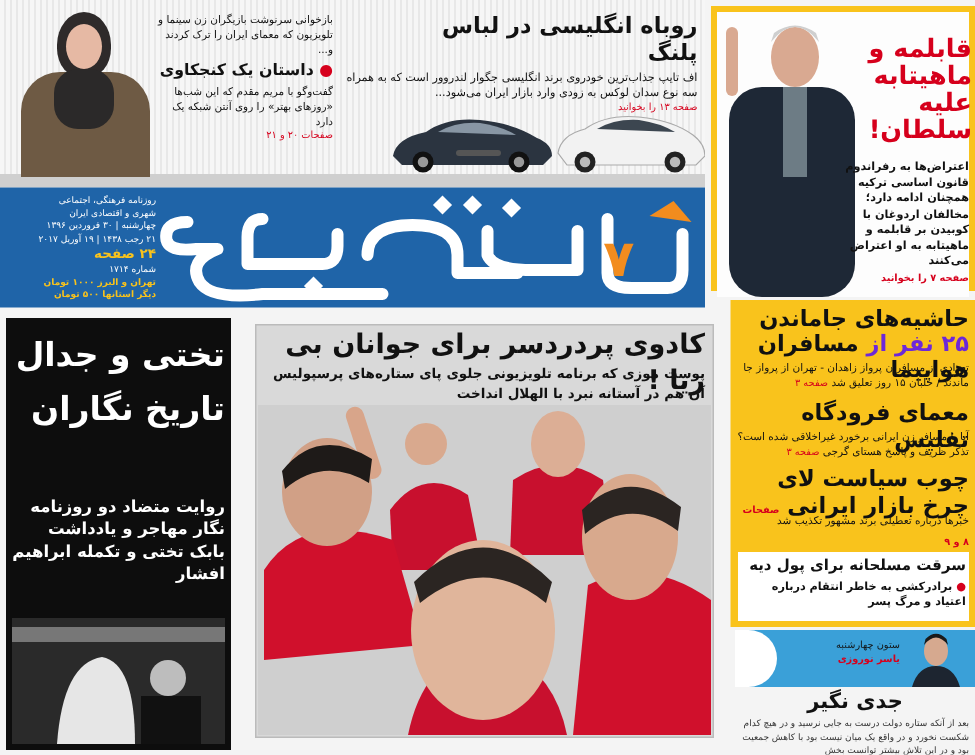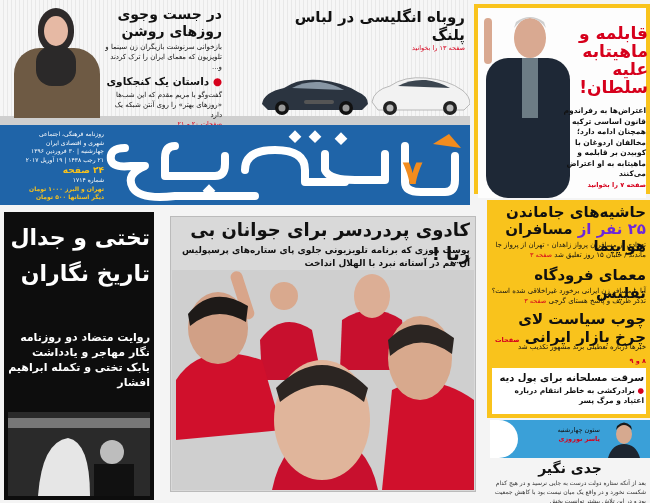--- a/index.html
+++ b/index.html
@@ -85,29 +85,29 @@
 <div class="abs top-strip"></div>
 <div class="abs top-ticker"></div>
 
 <div class="abs woman-photo">
   <div class="woman-body"></div>
   <div class="woman-head"></div>
   <div class="woman-face"></div>
   <div class="woman-scarf"></div>
 </div>
 <div class="abs tl-text">
-  <div class="tl-title">در جست وجوی روزهای روشن</div>
   <div class="tl-body">بازخوانی سرنوشت بازیگران زن سینما و تلویزیون که معمای ایران را ترک کردند و...</div>
   <div class="tl-sub"><span class="red-dot">● </span><span>داستان یک کنجکاوی</span></div>
   <div class="tl-body">گفت‌وگو با مریم مقدم که این شب‌ها «روزهای بهتر» را روی آنتن شبکه یک دارد</div>
   <div class="page-ref">صفحات ۲۰ و ۲۱</div>
 </div>
 
 <div class="abs car-text">
   <div class="car-title">روباه انگلیسی در لباس پلنگ</div>
+  <div class="car-body">اف تایپ جذاب‌ترین خودروی برند انگلیسی جگوار لندروور است که به همراه سه نوع سدان لوکس به زودی وارد بازار ایران می‌شود...</div>
   <div class="page-ref">صفحه ۱۳ را بخوانید</div>
 </div>
 <svg class="abs car1" viewBox="0 0 112 44">
   <path d="M4 32 Q6 20 26 16 Q40 6 62 8 Q84 10 100 20 Q110 24 110 32 L104 38 L10 38 Z" fill="#2b3440"></path>
   <path d="M34 16 Q46 9 62 10 Q76 12 86 18 Z" fill="#8896a4"></path>
   <circle cx="24" cy="36" r="7" fill="#111"></circle>
     <circle cx="24" cy="36" r="3.5" fill="#999"></circle>
   <circle cx="88" cy="36" r="7" fill="#111"></circle>
     <circle cx="88" cy="36" r="3.5" fill="#999"></circle>
   <rect x="46" y="28" width="30" height="4" rx="2" fill="#555"></rect>

